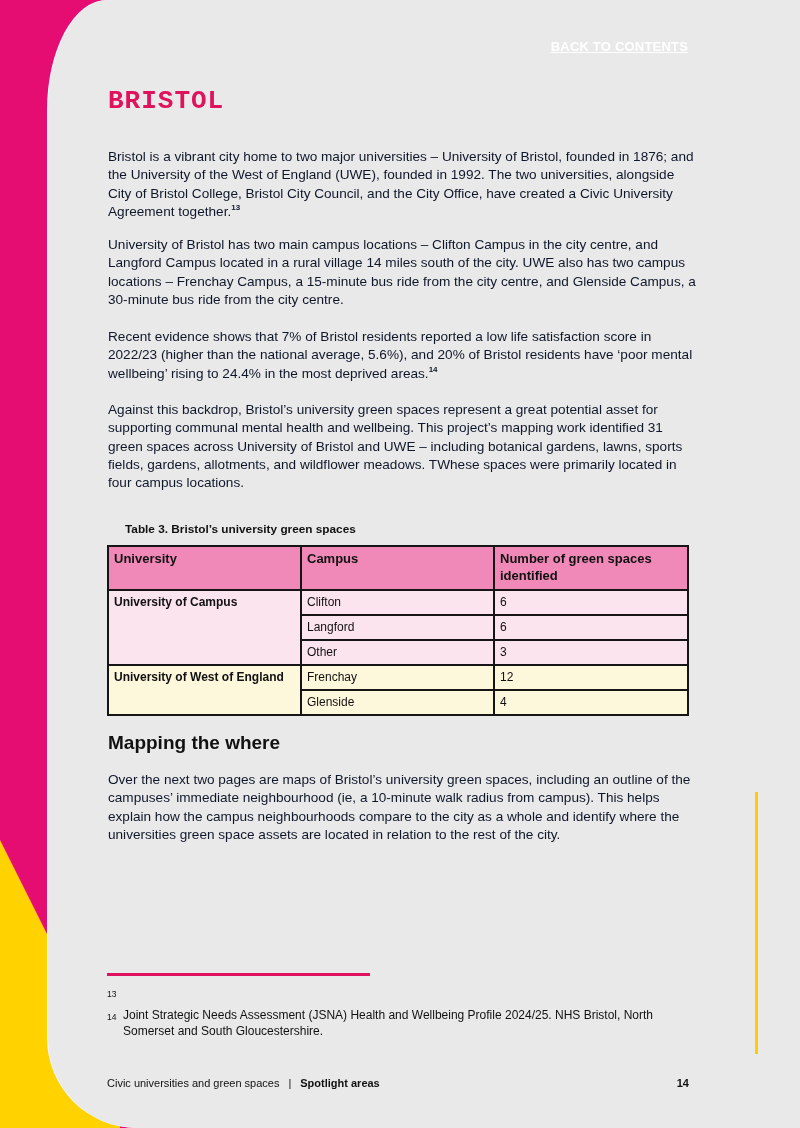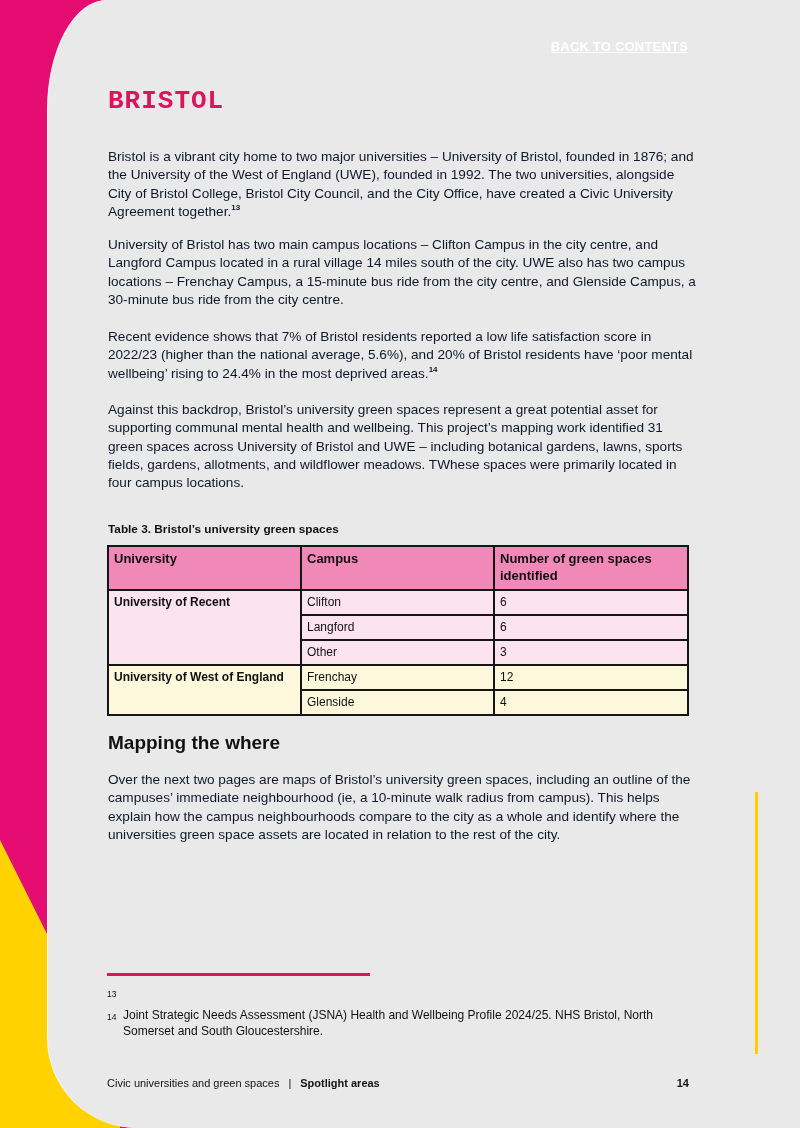--- a/index.html
+++ b/index.html
@@ -32,21 +32,21 @@
   .title {
     position: absolute; left: 108px; top: 86px; margin: 0;
     font-size: 26px; font-weight: bold; color: #e0125e; letter-spacing: 1px; font-family: Liberation Mono, monospace;
   }
   .body-text {
     position: absolute; left: 108px; width: 590px;
     font-size: 13.6px; line-height: 18.3px; margin: 0; color: #0f172a;
   }
   sup { font-size: 8px; font-weight: bold; vertical-align: 6px; line-height: 0; }
   .table-caption {
-    position: absolute; left: 108px; top: 522px;
+    position: absolute; left: 125px; top: 522px;
     font-size: 11.8px; font-weight: bold; margin: 0;
   }
   table.gs {
     position: absolute; left: 107px; top: 545px; width: 582px;
     border-collapse: collapse; font-size: 12px;
   }
   table.gs td, table.gs th {
     border: 2px solid #151515; text-align: left; vertical-align: top;
     padding: 3px 5px; line-height: 17px;
   }
@@ -104,21 +104,21 @@
     </colgroup>
   <thead>
     <tr>
       <th>University</th>
       <th>Campus</th>
       <th>Number of green spaces identified</th>
     </tr>
   </thead>
   <tbody>
     <tr class="row-uob">
-      <td class="uni-cell" rowspan="3">University of Recent</td>
+      <td class="uni-cell" rowspan="3">University of Campus</td>
       <td>Clifton</td>
       <td>6</td>
     </tr>
     <tr class="row-uob">
       <td>Langford</td>
       <td>6</td>
     </tr>
     <tr class="row-uob">
       <td>Other</td>
       <td>3</td>

